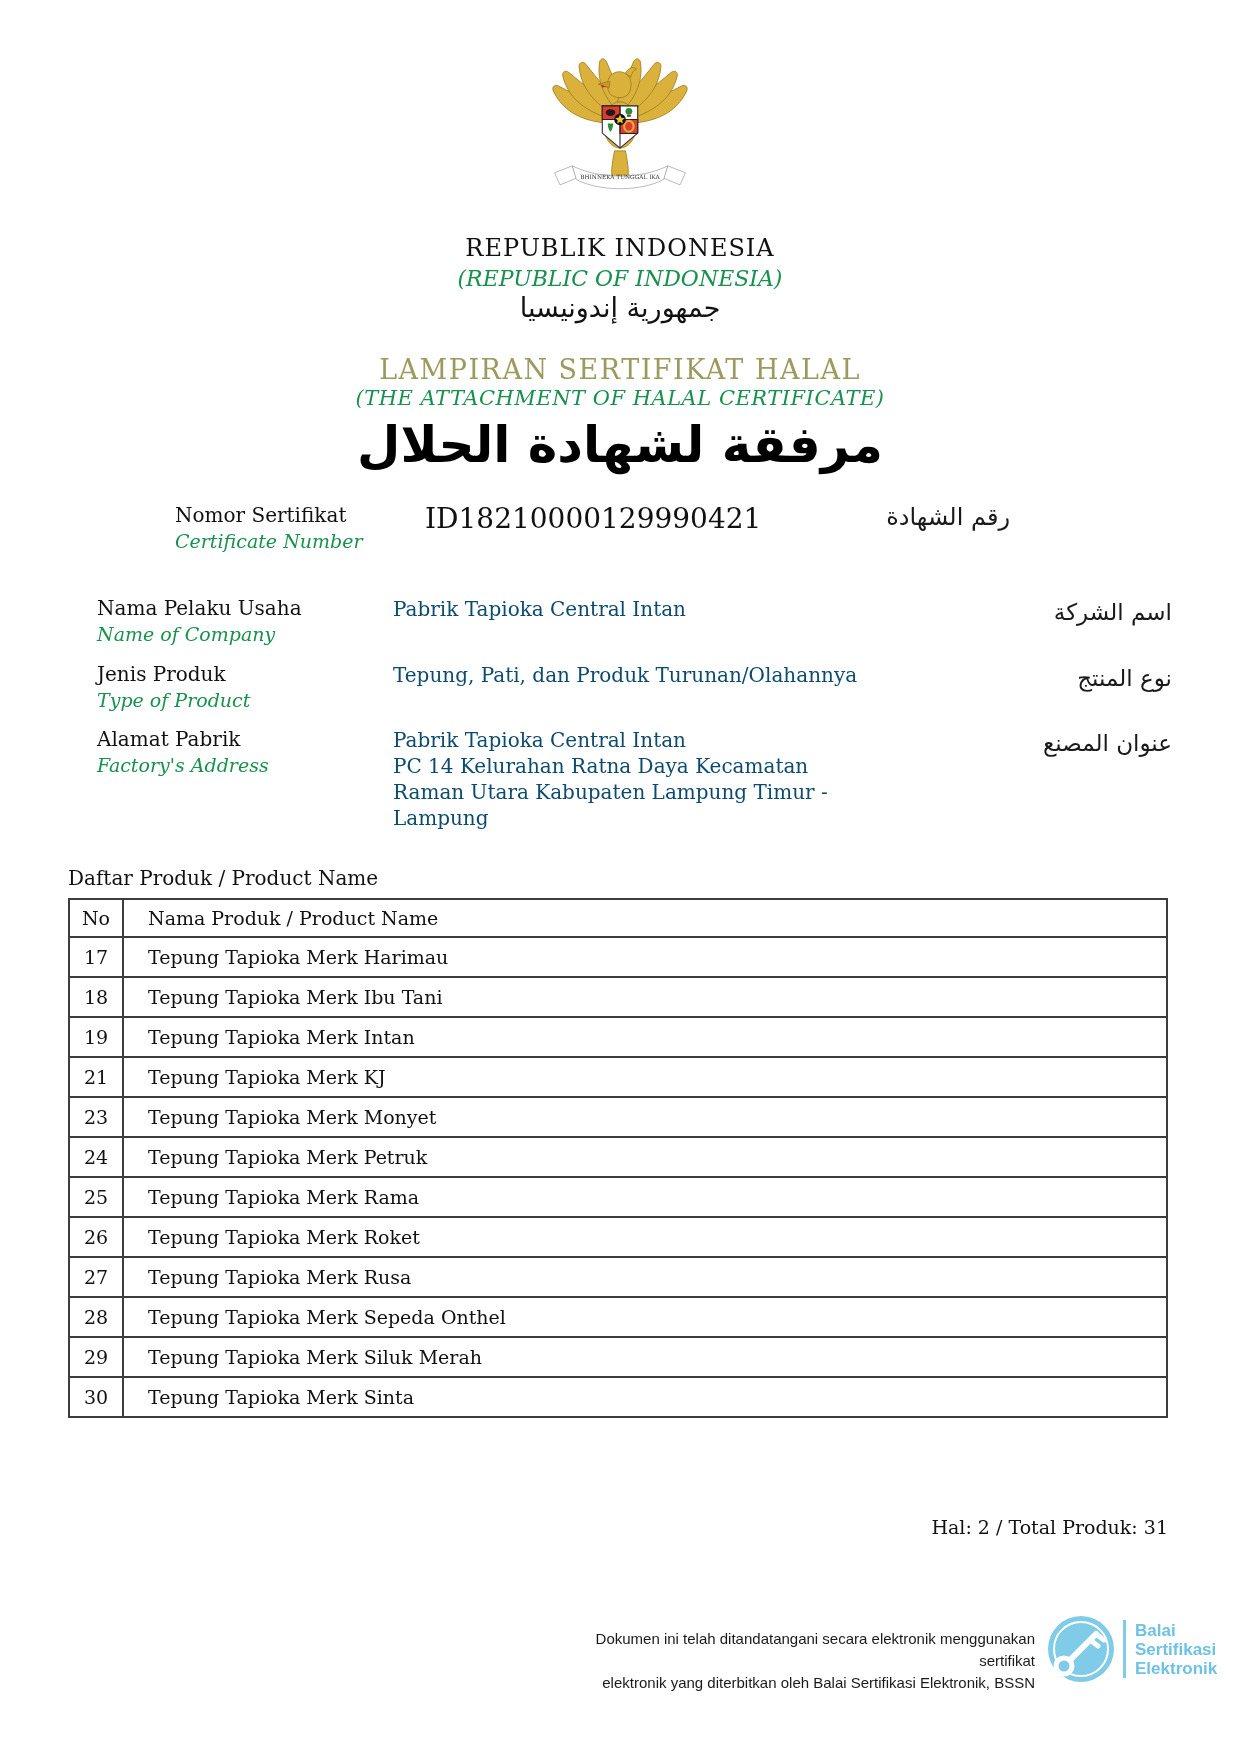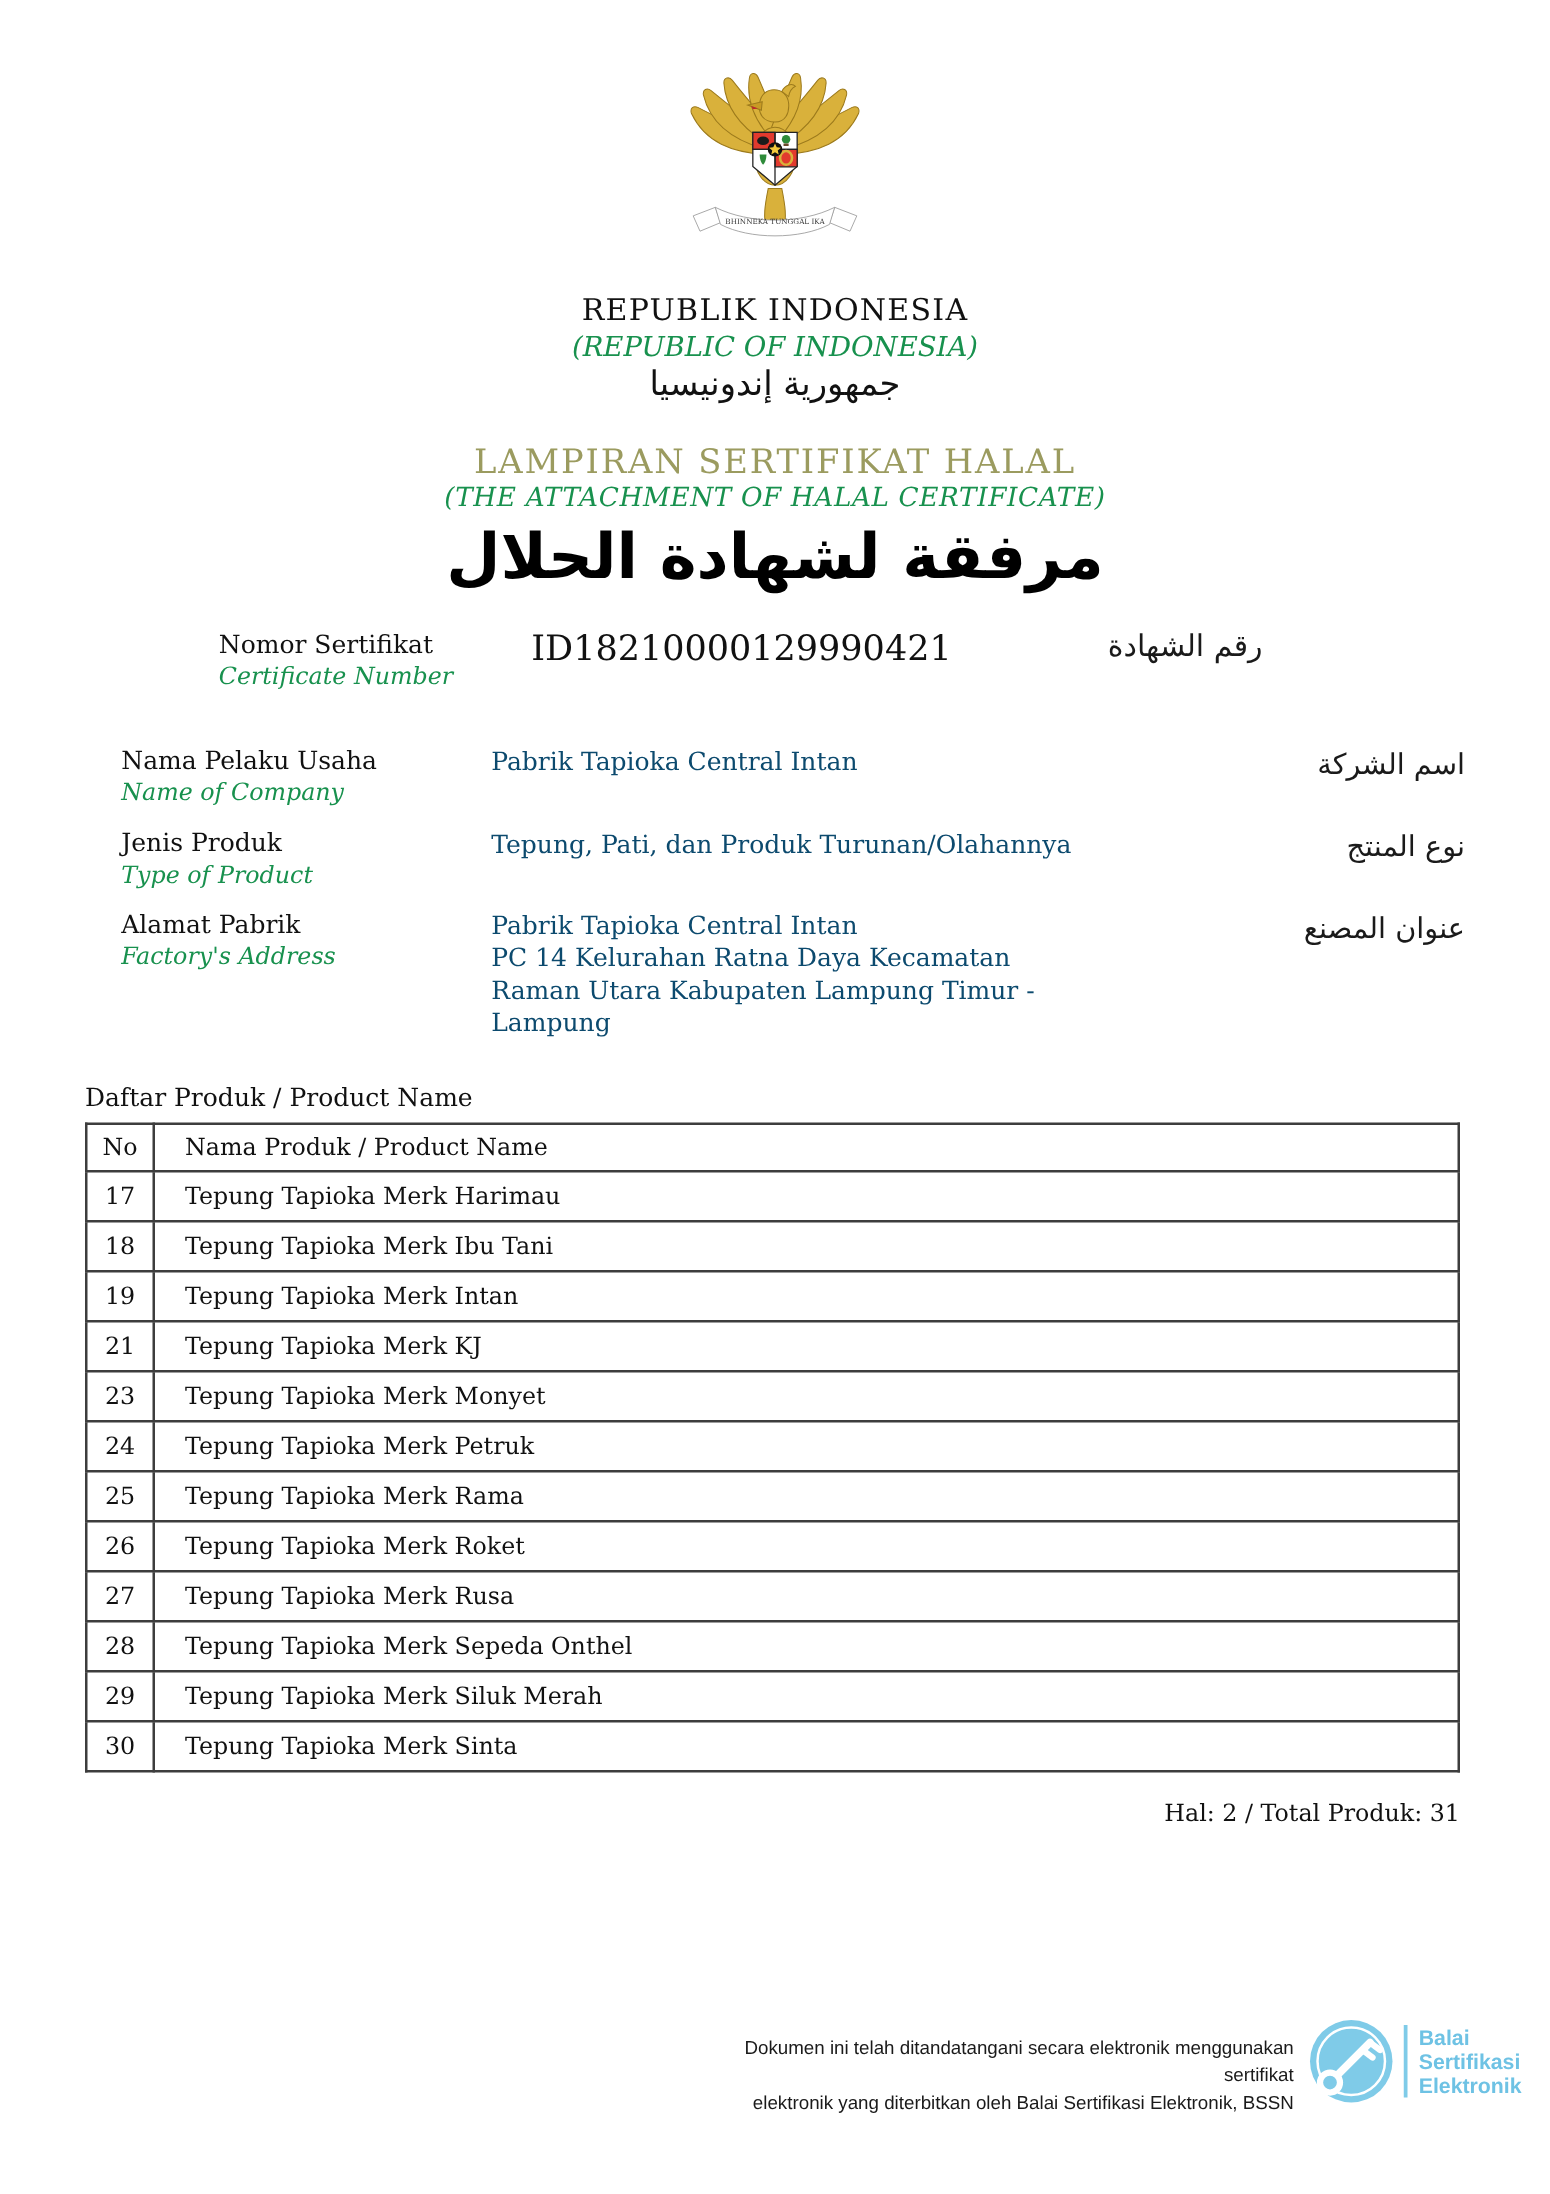--- a/index.html
+++ b/index.html
@@ -42,21 +42,21 @@
   table.products td,table.products th{
     border:2px solid #3d3d3d;
     font-size:19px;font-weight:normal;color:#111;
     text-align:left;vertical-align:middle;
     font-family:"DejaVu Serif",serif;
   }
   table.products th{height:34px;}
   table.products td{height:36px;}
   .col-no{width:50px;text-align:center !important;}
   .col-name{padding-left:24px;}
-  .hal{position:absolute;right:72px;top:1440px;font-size:19px;color:#111;text-align:center;}
+  .hal{position:absolute;right:72px;top:1516px;font-size:19px;color:#111;text-align:center;}
   
   .signature{
     position:absolute;right:205px;top:1628px;width:480px;
     text-align:right;font-family:"Liberation Sans","DejaVu Sans",sans-serif;
     font-size:15px;line-height:22px;color:#1a1a1a;
   }
   .bse{position:absolute;left:1046px;top:1614px;display:flex;align-items:center;}
   .bse-logo{width:70px;height:70px;flex:0 0 auto;}
   .bse-divider{width:3px;height:58px;background:#7fcbe8;margin:0 9px 0 7px;}
   .bse-text{

